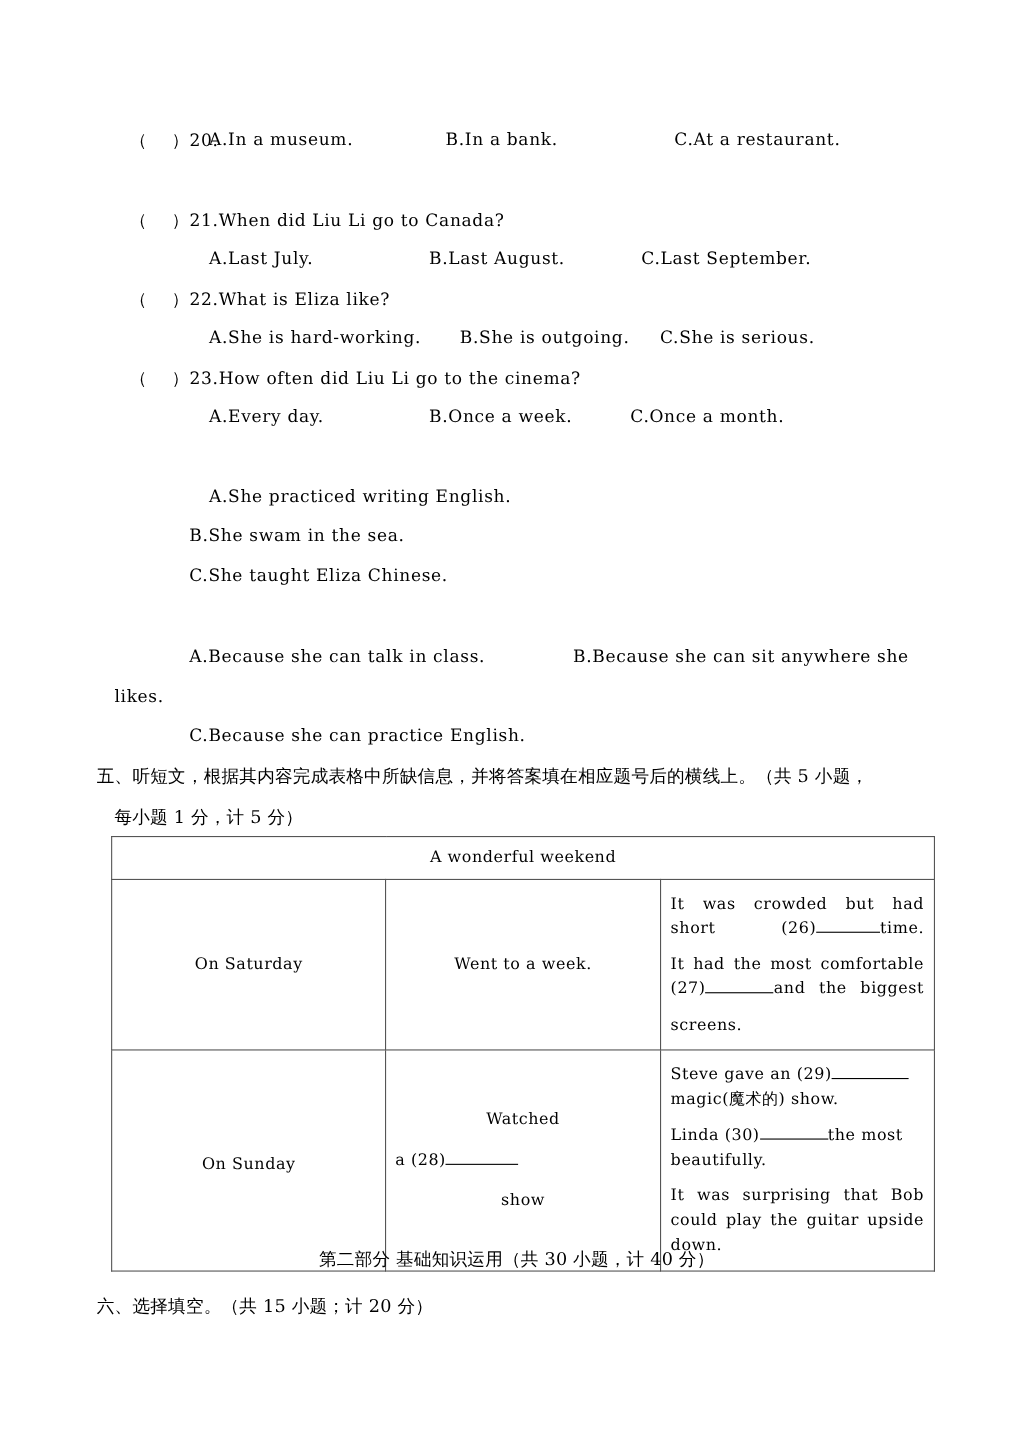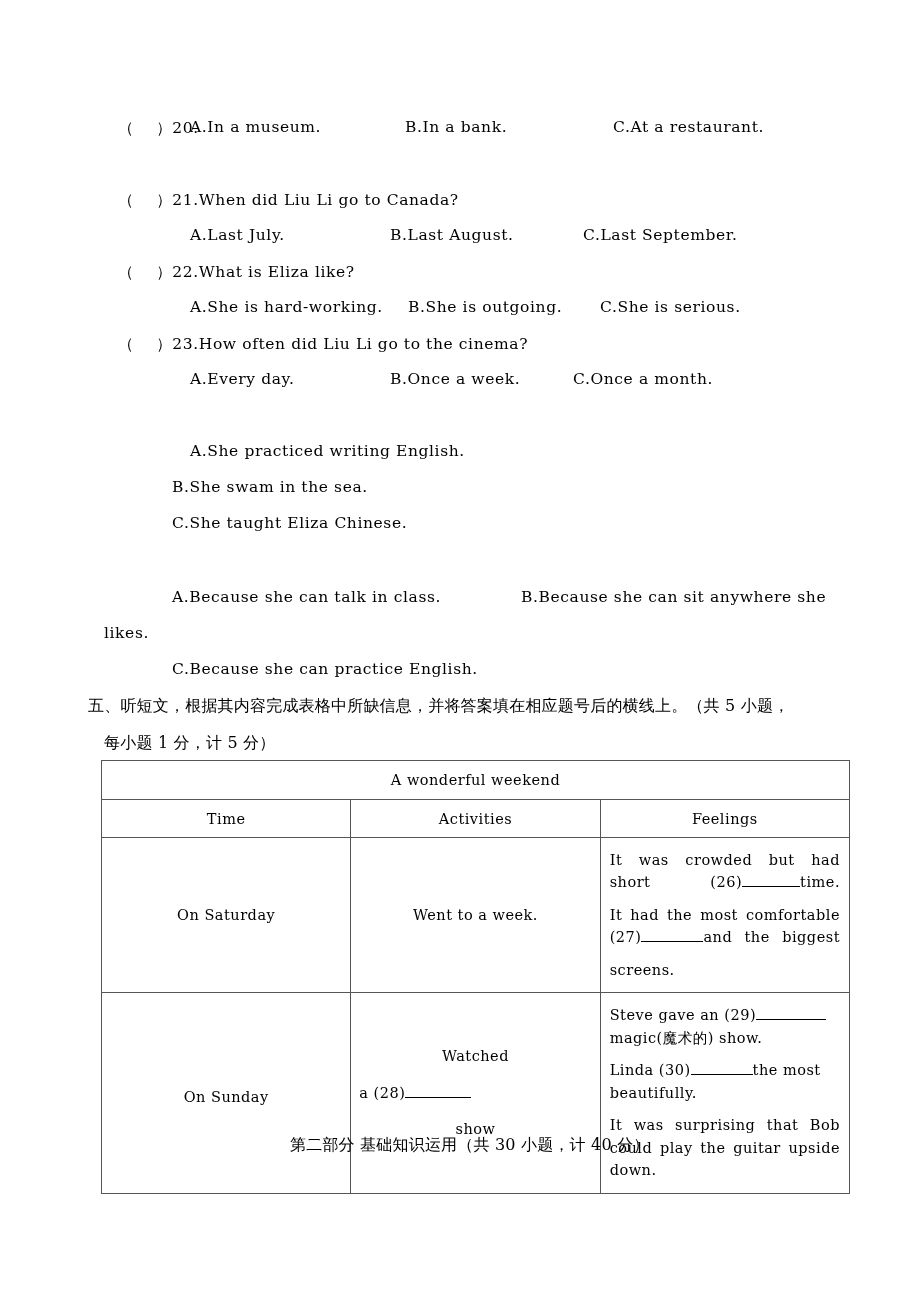--- a/index.html
+++ b/index.html
@@ -92,21 +92,21 @@
   <div class="opt en" style="left:613px; top:118px;">C.At a restaurant.</div>
 
 
   <div class="row en" style="left:118px; top:190px;"><span>（    ）</span><span>21.</span><span>When did Liu Li go to Canada?</span></div>
   <div class="opt en" style="left:190px; top:226px;">A.Last July.</div>
   <div class="opt en" style="left:390px; top:226px;">B.Last August.</div>
   <div class="opt en" style="left:583px; top:226px;">C.Last September.</div>
 
   <div class="row en" style="left:118px; top:262px;"><span>（    ）</span><span>22.</span><span>What is Eliza like?</span></div>
   <div class="opt en" style="left:190px; top:298px;">A.She is hard-working.</div>
-  <div class="opt en" style="left:408px; top:298px;">B.She is outgoing.</div>
+  <div class="opt en" style="left:418px; top:298px;">B.She is outgoing.</div>
   <div class="opt en" style="left:600px; top:298px;">C.She is serious.</div>
 
   <div class="row en" style="left:118px; top:334px;"><span>（    ）</span><span>23.</span><span>How often did Liu Li go to the cinema?</span></div>
   <div class="opt en" style="left:190px; top:370px;">A.Every day.</div>
   <div class="opt en" style="left:390px; top:370px;">B.Once a week.</div>
   <div class="opt en" style="left:573px; top:370px;">C.Once a month.</div>
 
   <div class="opt en" style="left:190px; top:442px;">A.She practiced writing English.</div>
   <div class="opt en" style="left:172px; top:478px;">B.She swam in the sea.</div>
   <div class="opt en" style="left:172px; top:514px;">C.She taught Eliza Chinese.</div>
@@ -116,25 +116,20 @@
   <div class="opt en" style="left:104px; top:624px;">likes.</div>
   <div class="opt en" style="left:172px; top:660px;">C.Because she can practice English.</div>
 
   <div class="sec-head cn" style="top:696px;">五、听短文，根据其内容完成表格中所缺信息，并将答案填在相应题号后的横线上。（共 5 小题，</div>
   <div class="sec-head cn" style="top:733px; left:104px;">每小题 1 分，计 5 分）</div>
 
   <table class="tbl">
     <tbody>
         <tr>
       <td class="title-cell" colspan="3">A wonderful weekend</td>
-    </tr>
-    <tr>
-      <td class="c1 hdr">Time</td>
-      <td class="c2 hdr">Activities</td>
-      <td class="c3 hdr">Feelings</td>
     </tr>
     <tr>
       <td class="c1 sat-time">On Saturday</td>
       <td class="c2 sat-act">Went to a week.</td>
       <td class="c3">
         <div class="cellpad">
           <div class="fline just"><span>It was crowded but had short (26)</span><span class="blank b26"></span><span>time.</span></div>
           <div class="fline just"><span>It had the most comfortable (27)</span><span class="blank b27"></span><span>and the biggest</span></div>
           <div class="fline nojust">screens.</div>
         </div>
@@ -156,14 +151,15 @@
           <div class="fline nojust"><span>Steve gave an (29)</span><span class="blank b29"></span><span>magic(魔术的) show.</span></div>
           <div class="fline nojust"><span>Linda (30)</span><span class="blank b30"></span><span>the most beautifully.</span></div>
           <div class="fline just">It was surprising that Bob could play the guitar upside down.</div>
         </div>
       </td>
     </tr>
   </tbody>
     </table>
 
   <div class="part-head cn" style="left:290px; top:1135px;">第二部分 基础知识运用（共 30 小题，计 40 分）</div>
+  <div class="part-head cn" style="left:88px; top:1178px;">六、选择填空。（共 15 小题；计 20 分）</div>
 
 </div>
 
 </body></html>

